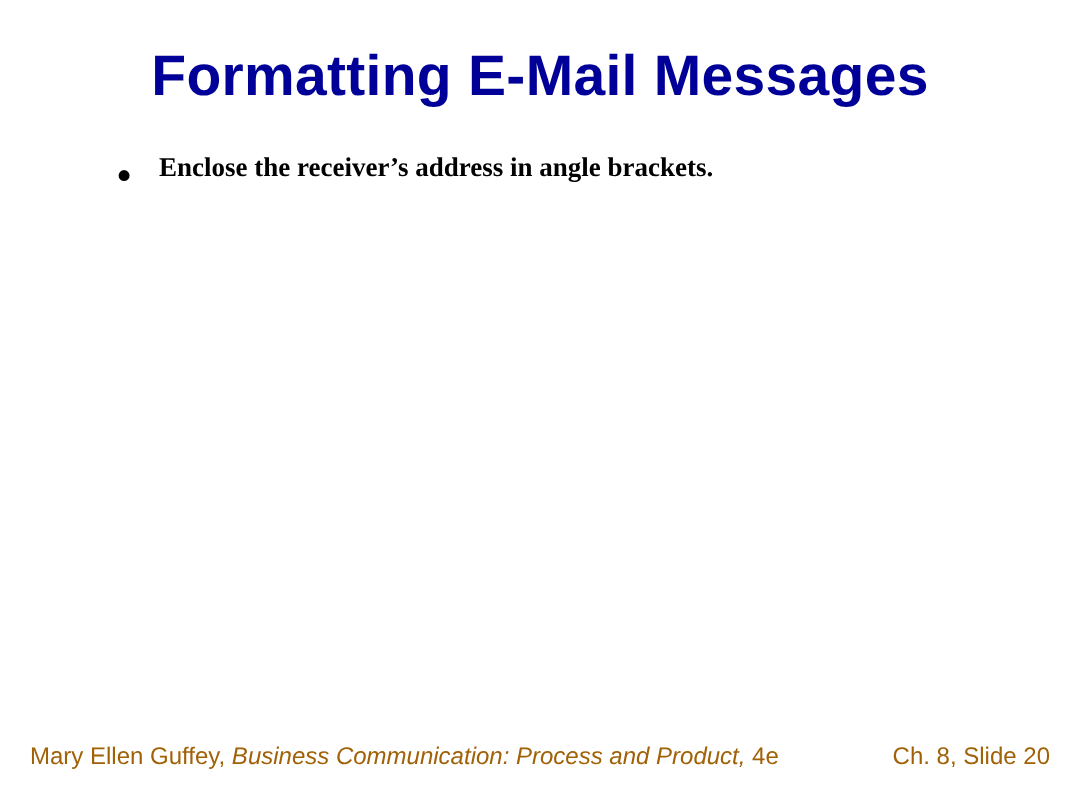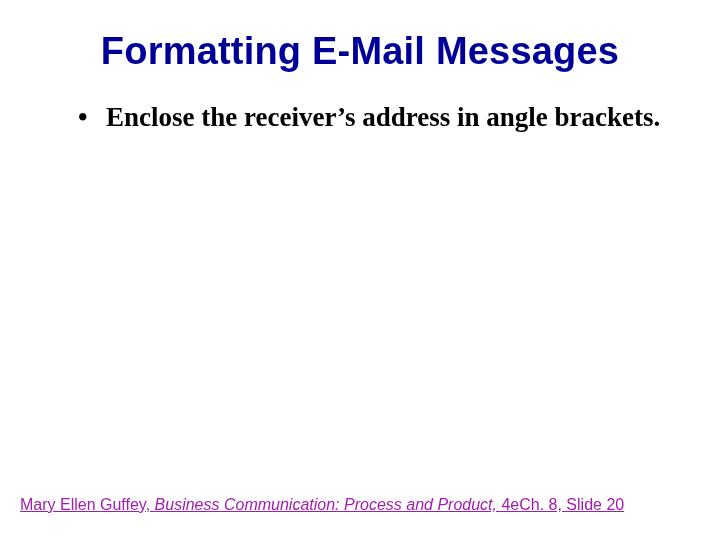--- a/index.html
+++ b/index.html
@@ -1,23 +1,23 @@
 <!DOCTYPE html>
 <html><head>
 <meta charset="utf-8">
 <style>
   * { margin: 0; padding: 0; box-sizing: border-box; }
   html, body { width: 720px; height: 540px; background: #ffffff; font-family: "Times New Roman", Times, serif; color: #000; }
   .slide { width: 720px; height: 540px; position: relative; padding: 24px 40px 0 40px; }
   .title { font-family: Arial, Helvetica, sans-serif; font-weight: bold; color: #000099; font-size: 38px; text-align: center; letter-spacing: 0.2px; margin-top: 6px; margin-bottom: 28px; }
   .bullets { list-style: none; padding-left: 38px; }
-  .bullets li { font-size: 27px; font-weight: bold; line-height: 1.22; margin-bottom: 4px; position: relative; padding-left: 28px; }
+  .bullets li { font-size: 18px; font-weight: bold; line-height: 1.22; margin-bottom: 4px; position: relative; padding-left: 28px; }
   .bullets li::before { content: "•"; position: absolute; left: 0; top: 0; font-size: 27px; }
   .ital { font-style: italic; }
-  .footer { position: absolute; bottom: 26px; left: 20px; right: 20px; display: flex; align-items: baseline; font-family: Arial, Helvetica, sans-serif; font-size: 16px; color: #a21caf; text-decoration: underline; }
+  .footer { position: absolute; bottom: 26px; left: 20px; right: 20px; display: flex; justify-content: space-between; align-items: baseline; font-family: Arial, Helvetica, sans-serif; font-size: 16px; color: #a16207; }
   .footer .left .book { font-style: italic; }
 </style>
 </head>
 <body>
 
 <div class="slide">
   <h1 class="title">Formatting E-Mail Messages</h1>
 
   <ul class="bullets">
     <li>

